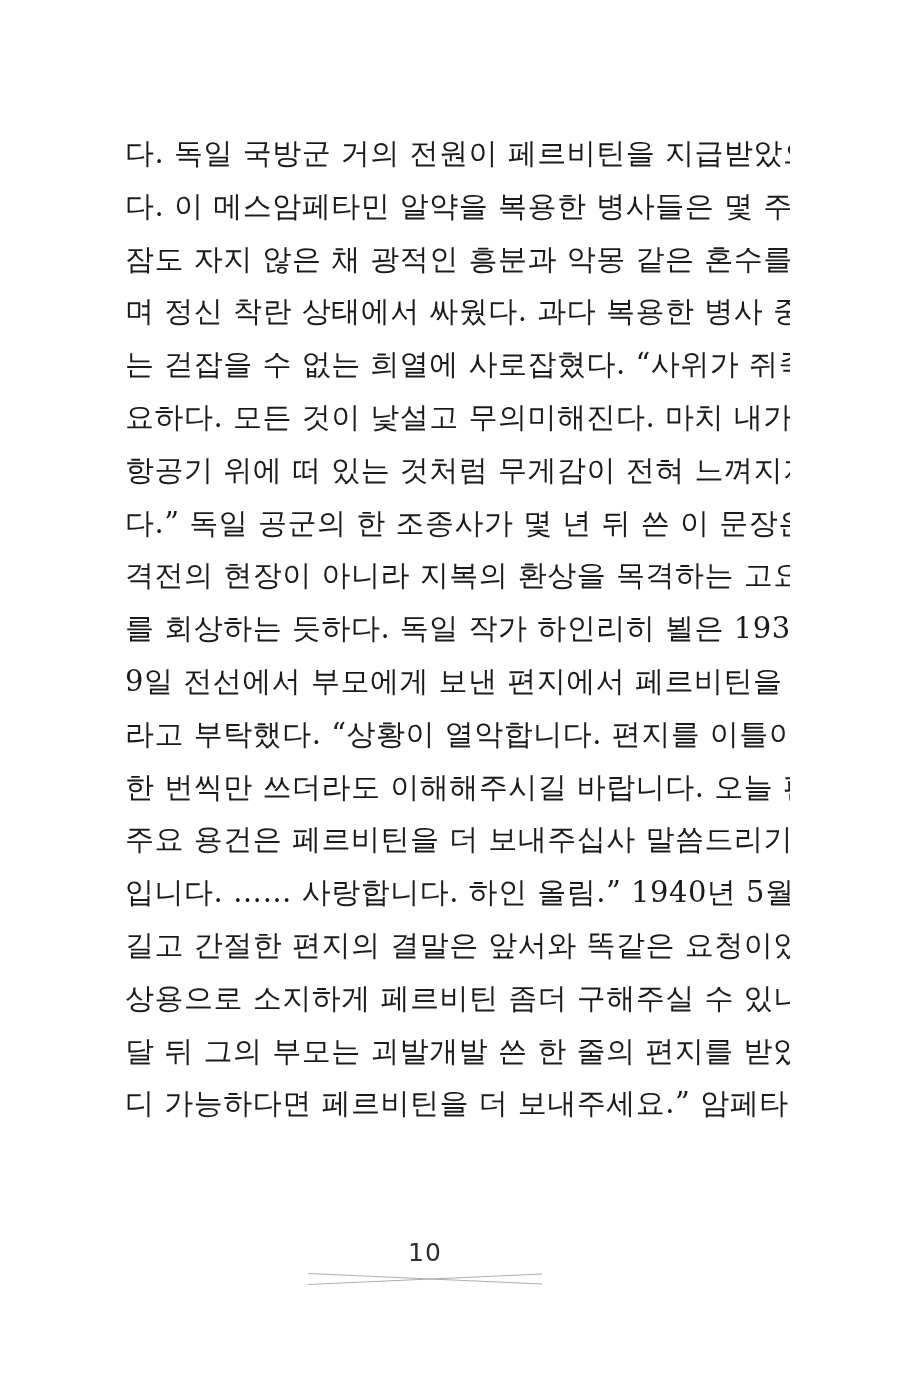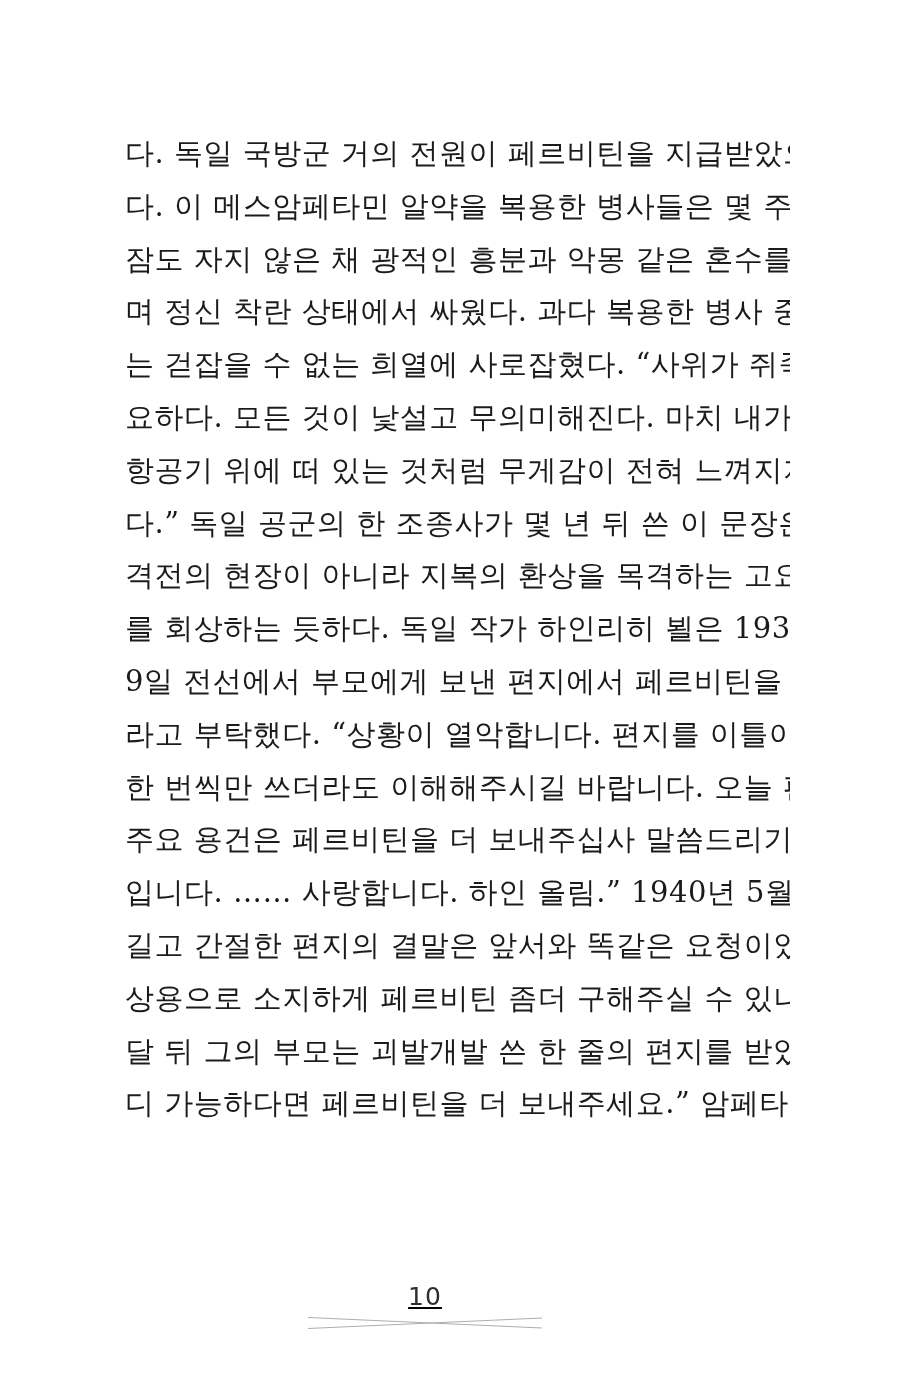--- a/index.html
+++ b/index.html
@@ -28,24 +28,23 @@
     color: #1b1b1b;
     letter-spacing: 0.5px;
     text-align: justify;
     text-align-last: justify;
     white-space: nowrap;
     -webkit-font-smoothing: antialiased;
   }
   .footer {
     position: absolute;
     left: 308px;
-    top: 1284px;
+    top: 1240px;
     width: 234px;
     text-align: center;
-    text-decoration: underline;
   }
   .page-number {
     font-family: "DejaVu Sans", "Liberation Sans", sans-serif;
     font-size: 25px;
     line-height: 26px;
     color: #2e2e2e;
     letter-spacing: 1px;
   }
   .flourish {
     display: block;

